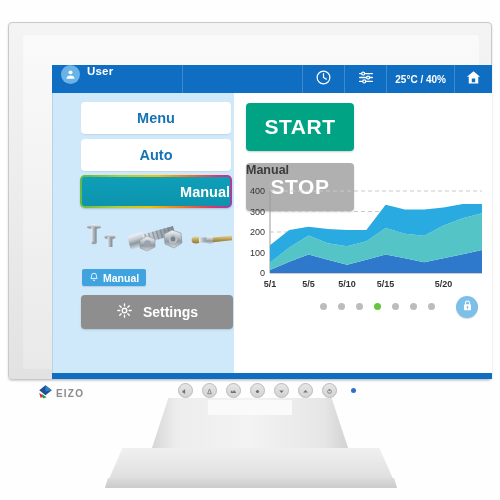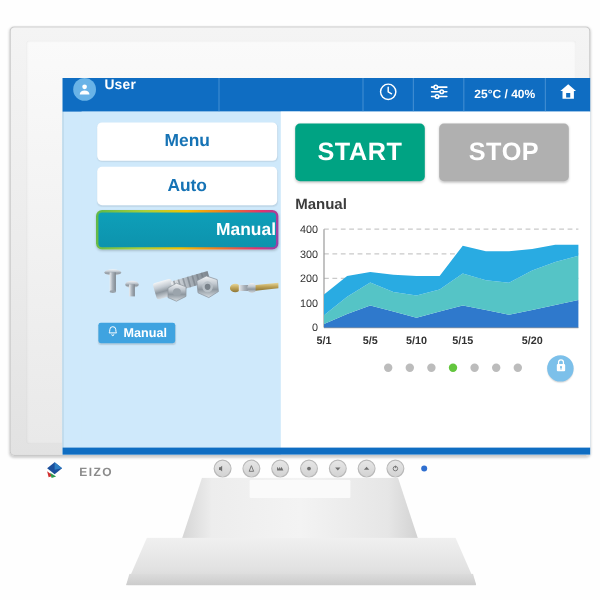--- a/index.html
+++ b/index.html
@@ -100,21 +100,21 @@
     display: flex; align-items: center; justify-content: center; gap: 10px;
     color: #ffffff; font-size: 14px; font-weight: bold;
     box-shadow: 0 1px 2px rgba(0,0,0,.15);
   }
 
   
   .right-panel {
     position: absolute; left: 182px; top: 28px; width: 258px; height: 286px;
     background: #ffffff;
   }
-  .cta-row { position: absolute; left: 12px; top: 10px; display: flex; gap: 12px; }
+  .cta-row { position: absolute; left: 12px; top: 10px; display: flex; gap: 12px; flex-direction: column; }
   .cta {
     width: 108px; height: 48px; border-radius: 4px;
     display: flex; align-items: center; justify-content: center;
     color: #ffffff; font-size: 21px; font-weight: bold; letter-spacing: .5px;
     box-shadow: 0 1px 2px rgba(0,0,0,.2);
   }
   #cta-start { background: #00a383; }
   #cta-stop  { background: #b0b0b0; }
 
   .status-title {
@@ -135,21 +135,21 @@
     box-shadow: 0 1px 1px rgba(0,0,0,.15);
   }
 
   
   .screen-bottom-strip {
     position: absolute; left: 0; top: 308px; width: 440px; height: 6px;
     background: #0f6dc2;
   }
 
   
-  .eizo-logo { position: absolute; left: 16px; top: 350px; display: flex; align-items: center; gap: 13px; }
+  .eizo-logo { position: absolute; left: 16px; top: 350px; display: flex; align-items: center; gap: 3px; }
   .eizo-text { font-size: 10px; font-weight: bold; color: #8b8b8b; letter-spacing: 1.2px; }
 
   .osd-row { position: absolute; left: 178px; top: 383px; display: flex; gap: 9px; align-items: center; }
   .osd-btn {
     width: 15px; height: 15px; border-radius: 50%;
     background: linear-gradient(180deg,#e6e6e6,#d3d3d3);
     border: 1px solid #b9b9b9;
     display: flex; align-items: center; justify-content: center;
   }
   .power-led { width: 5px; height: 5px; border-radius: 50%; background: #2f6fd0; margin-left: 5px; }
@@ -306,20 +306,29 @@
             <span>
               <svg width="10" height="10" viewBox="0 0 24 24" fill="none" stroke="#fff" stroke-width="2">
                 <path d="M6 9a6 6 0 0 1 12 0c0 5 1.6 6.4 1.6 6.4H4.4S6 14 6 9z" stroke-linejoin="round"></path>
                 <path d="M10 19a2 2 0 0 0 4 0" stroke-linecap="round"></path>
               </svg>
             </span>
             <span>Manual</span>
           </div>
 
 
+          <div class="settings-btn">
+            <span>
+              <svg width="17" height="17" viewBox="0 0 24 24" fill="none" stroke="#fff" stroke-width="1.9">
+                <circle cx="12" cy="12" r="3.2"></circle>
+                <path d="M12 2.6v2.8M12 18.6v2.8M2.6 12h2.8M18.6 12h2.8M5.3 5.3l2 2M16.7 16.7l2 2M18.7 5.3l-2 2M7.3 16.7l-2 2" stroke-linecap="round"></path>
+              </svg>
+            </span>
+            <span>Settings</span>
+          </div>
         </div>
 
         <div class="right-panel">
 
           <div class="cta-row">
             <div class="cta" id="cta-start">
               <span>START</span>
             </div>
             <div class="cta" id="cta-stop">
               <span>STOP</span>

